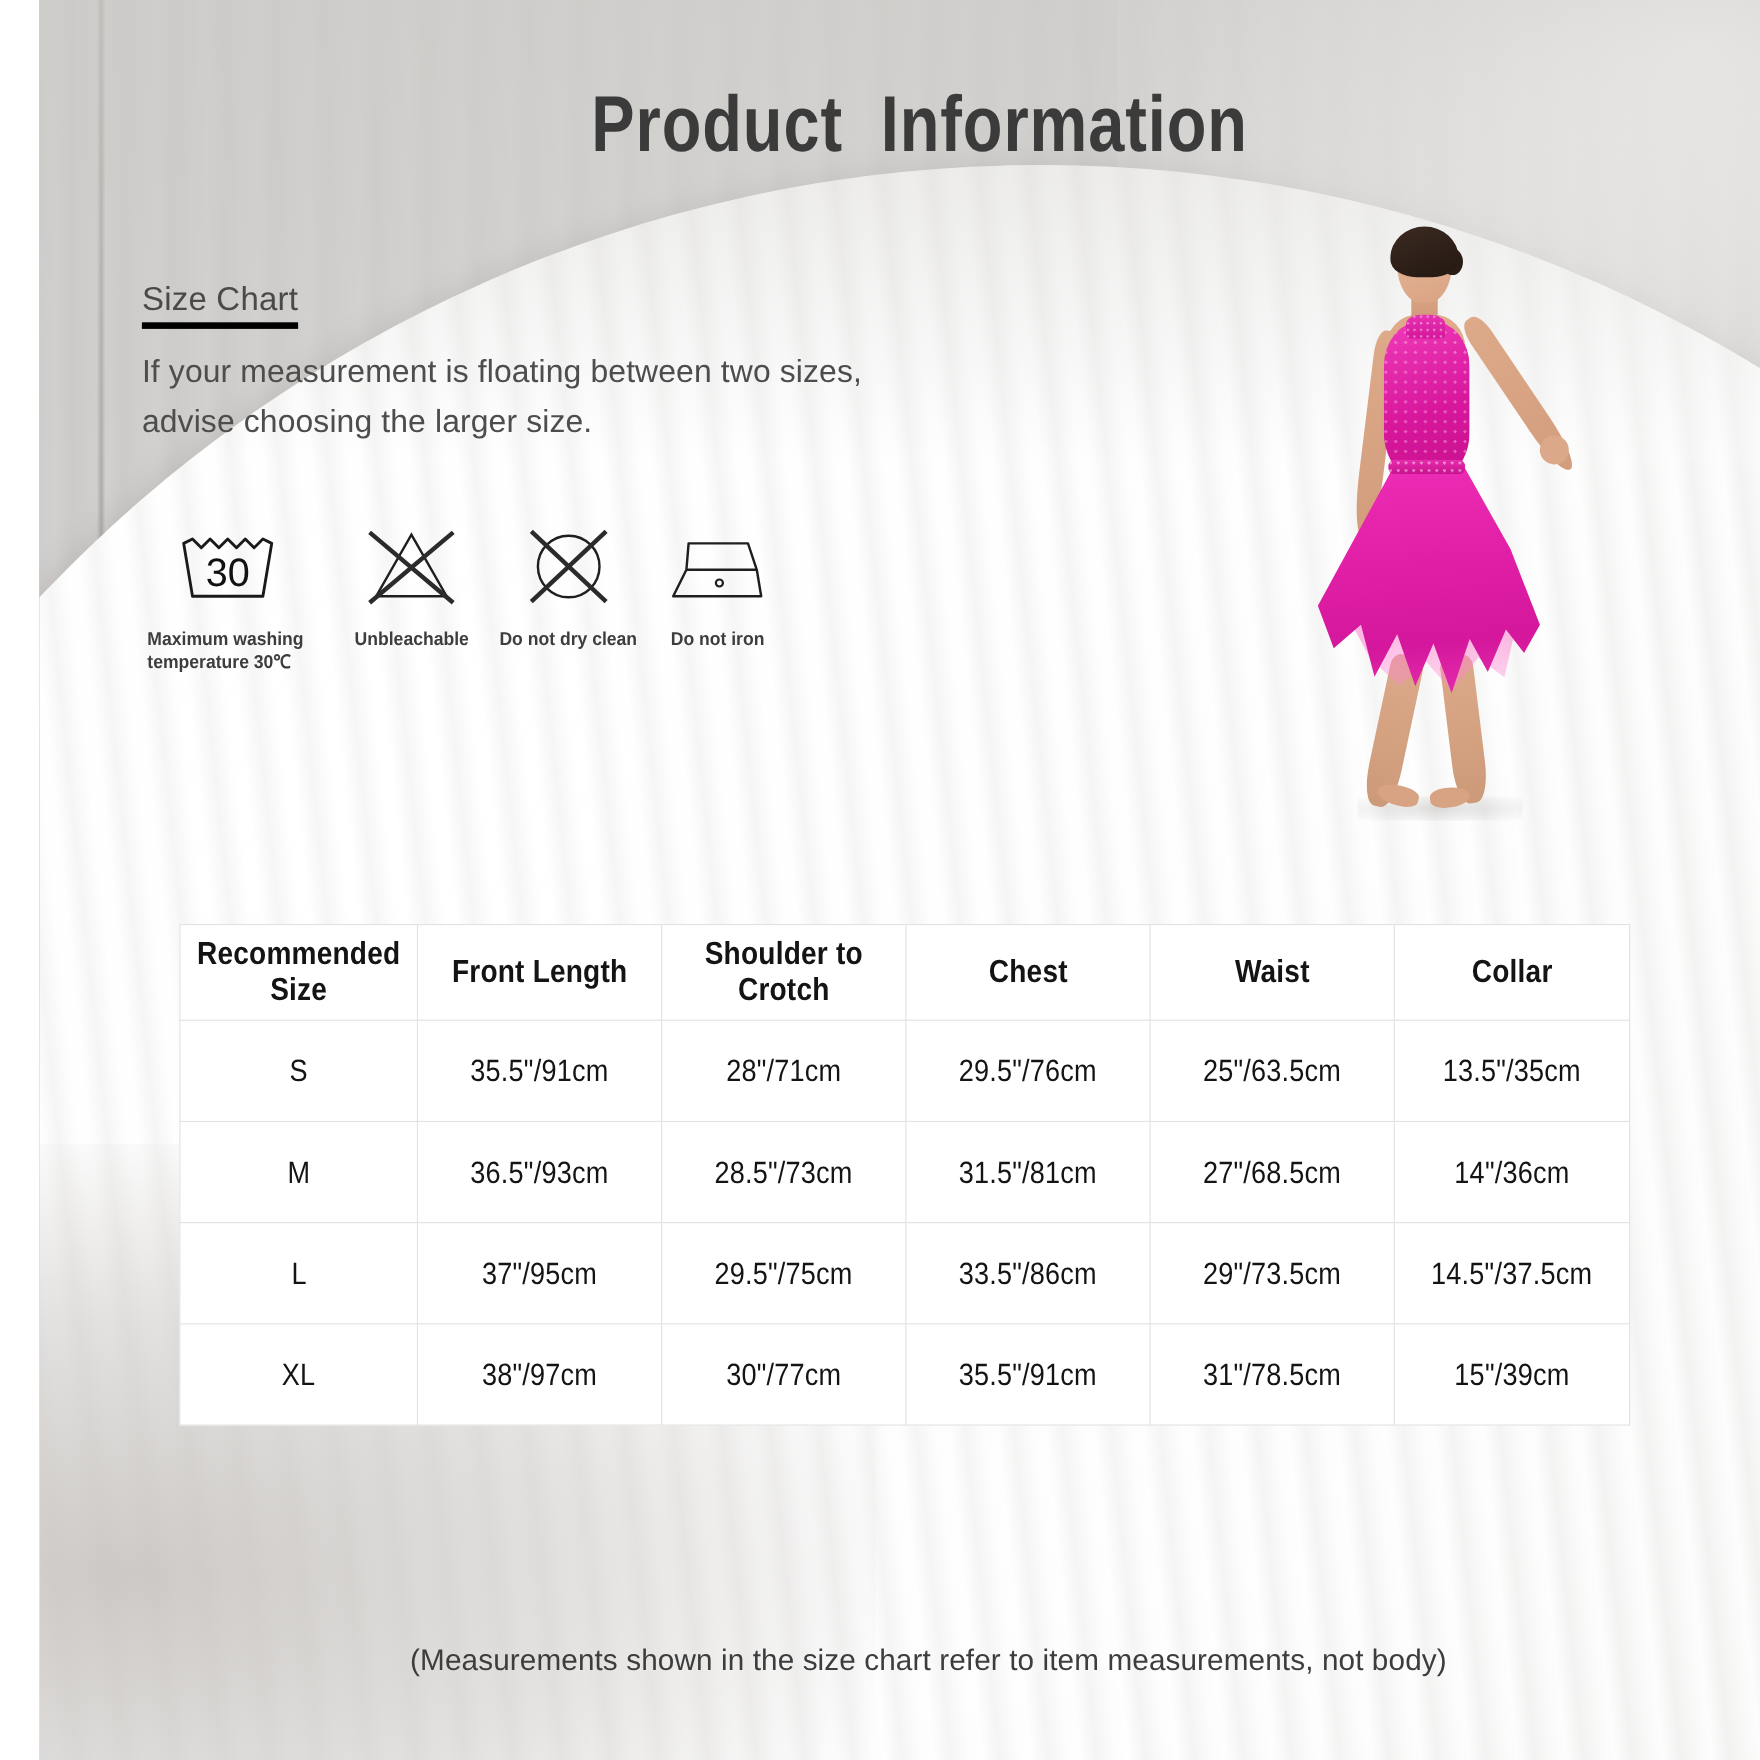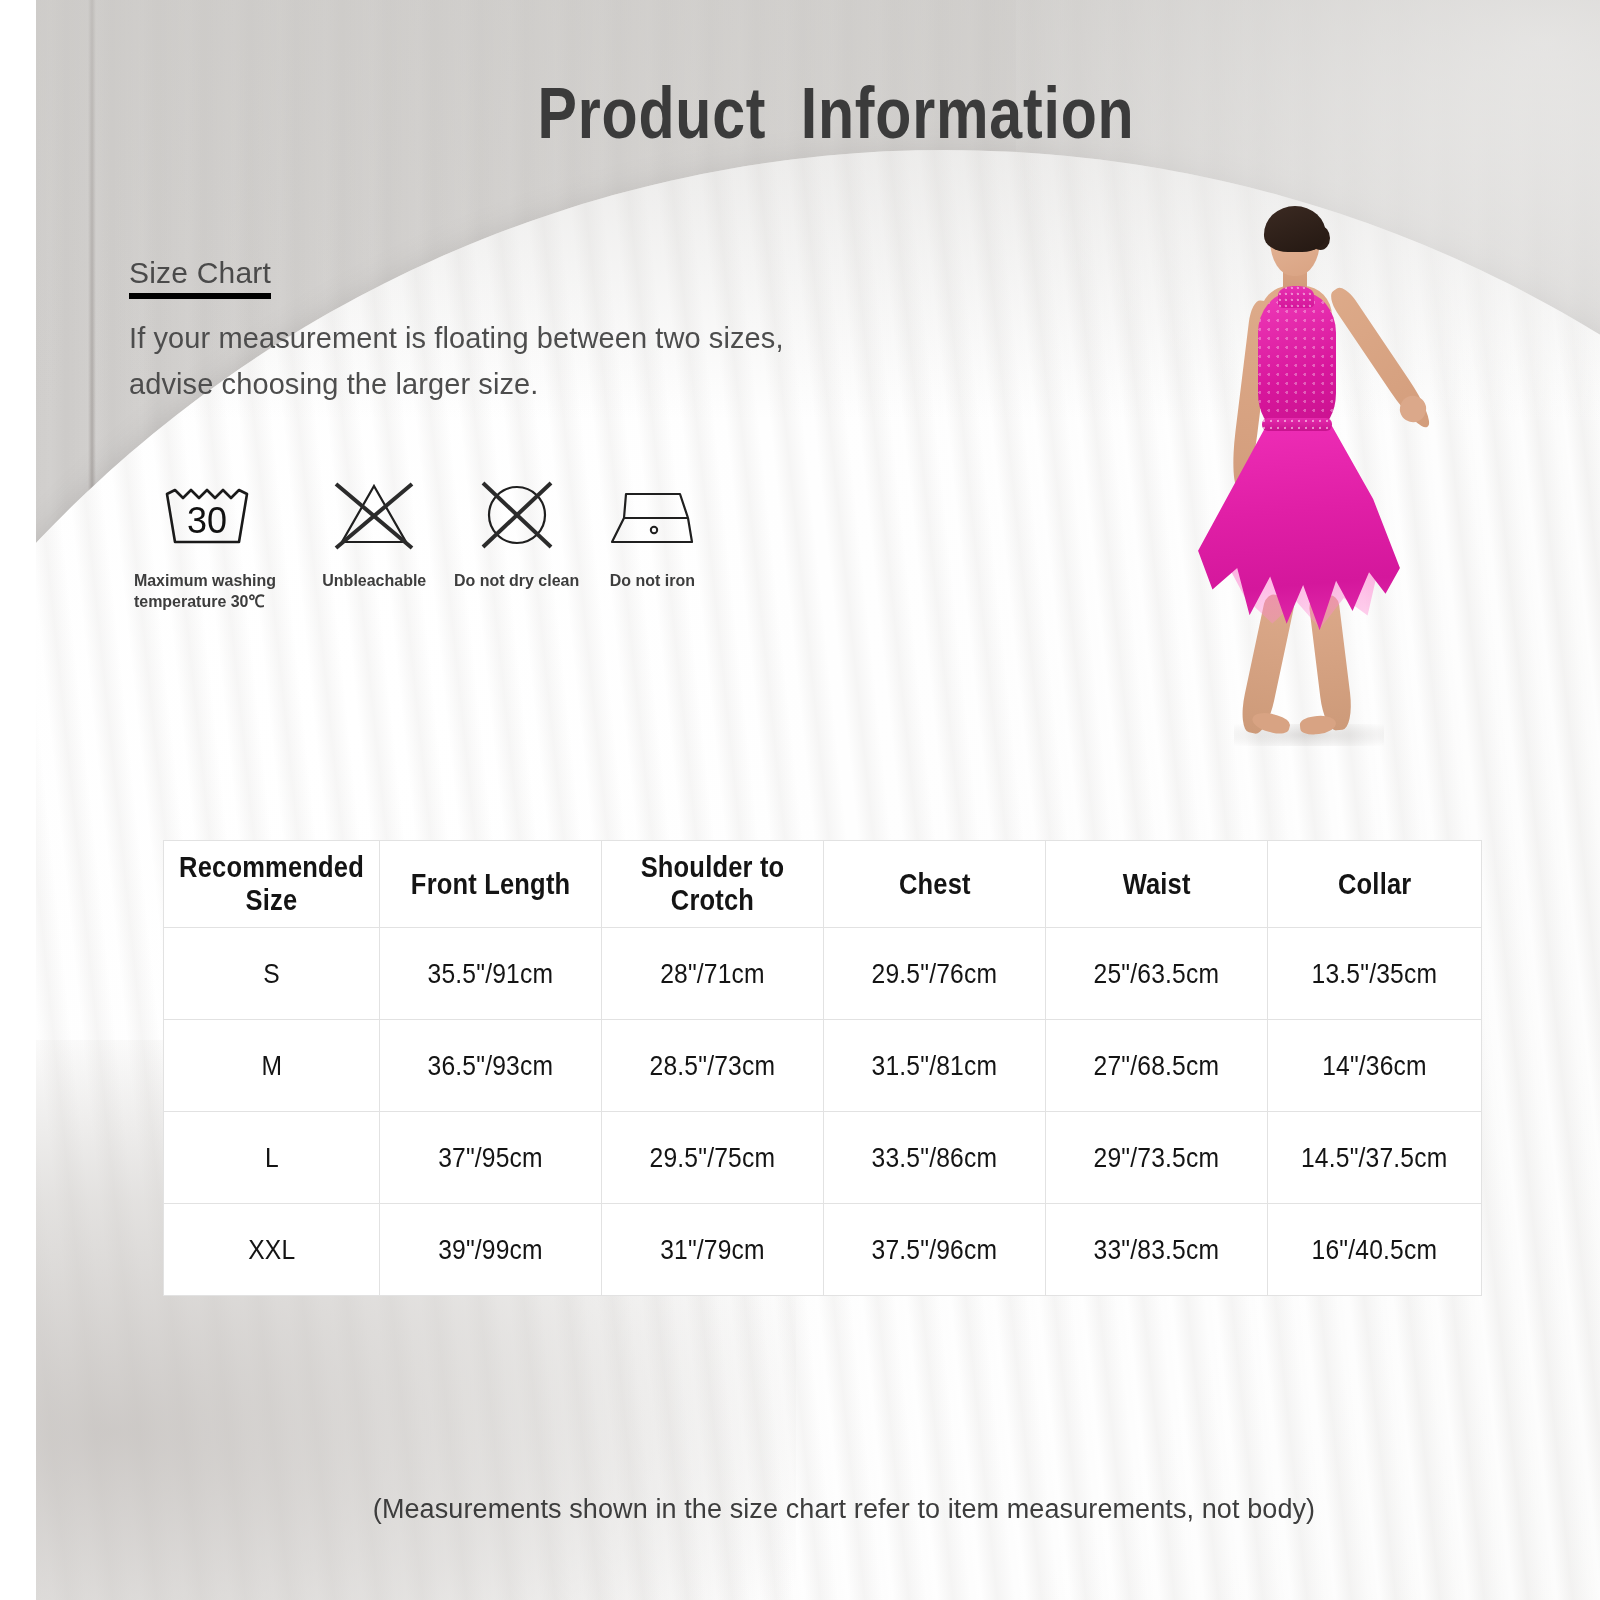--- a/index.html
+++ b/index.html
@@ -528,25 +528,25 @@
       </tr>
       <tr>
         <td><span>L</span></td>
         <td><span>37"/95cm</span></td>
         <td><span>29.5"/75cm</span></td>
         <td><span>33.5"/86cm</span></td>
         <td><span>29"/73.5cm</span></td>
         <td><span>14.5"/37.5cm</span></td>
       </tr>
       <tr>
-        <td><span>XXL</span></td>
-        <td><span>39"/99cm</span></td>
-        <td><span>31"/79cm</span></td>
-        <td><span>37.5"/96cm</span></td>
-        <td><span>33"/83.5cm</span></td>
-        <td><span>16"/40.5cm</span></td>
+        <td><span>XL</span></td>
+        <td><span>38"/97cm</span></td>
+        <td><span>30"/77cm</span></td>
+        <td><span>35.5"/91cm</span></td>
+        <td><span>31"/78.5cm</span></td>
+        <td><span>15"/39cm</span></td>
       </tr>
     </tbody>
   </table>
 
   <div class="footnote">(Measurements shown in the size chart refer to item measurements, not body)</div>
 
 </div>
 
 </body></html>

